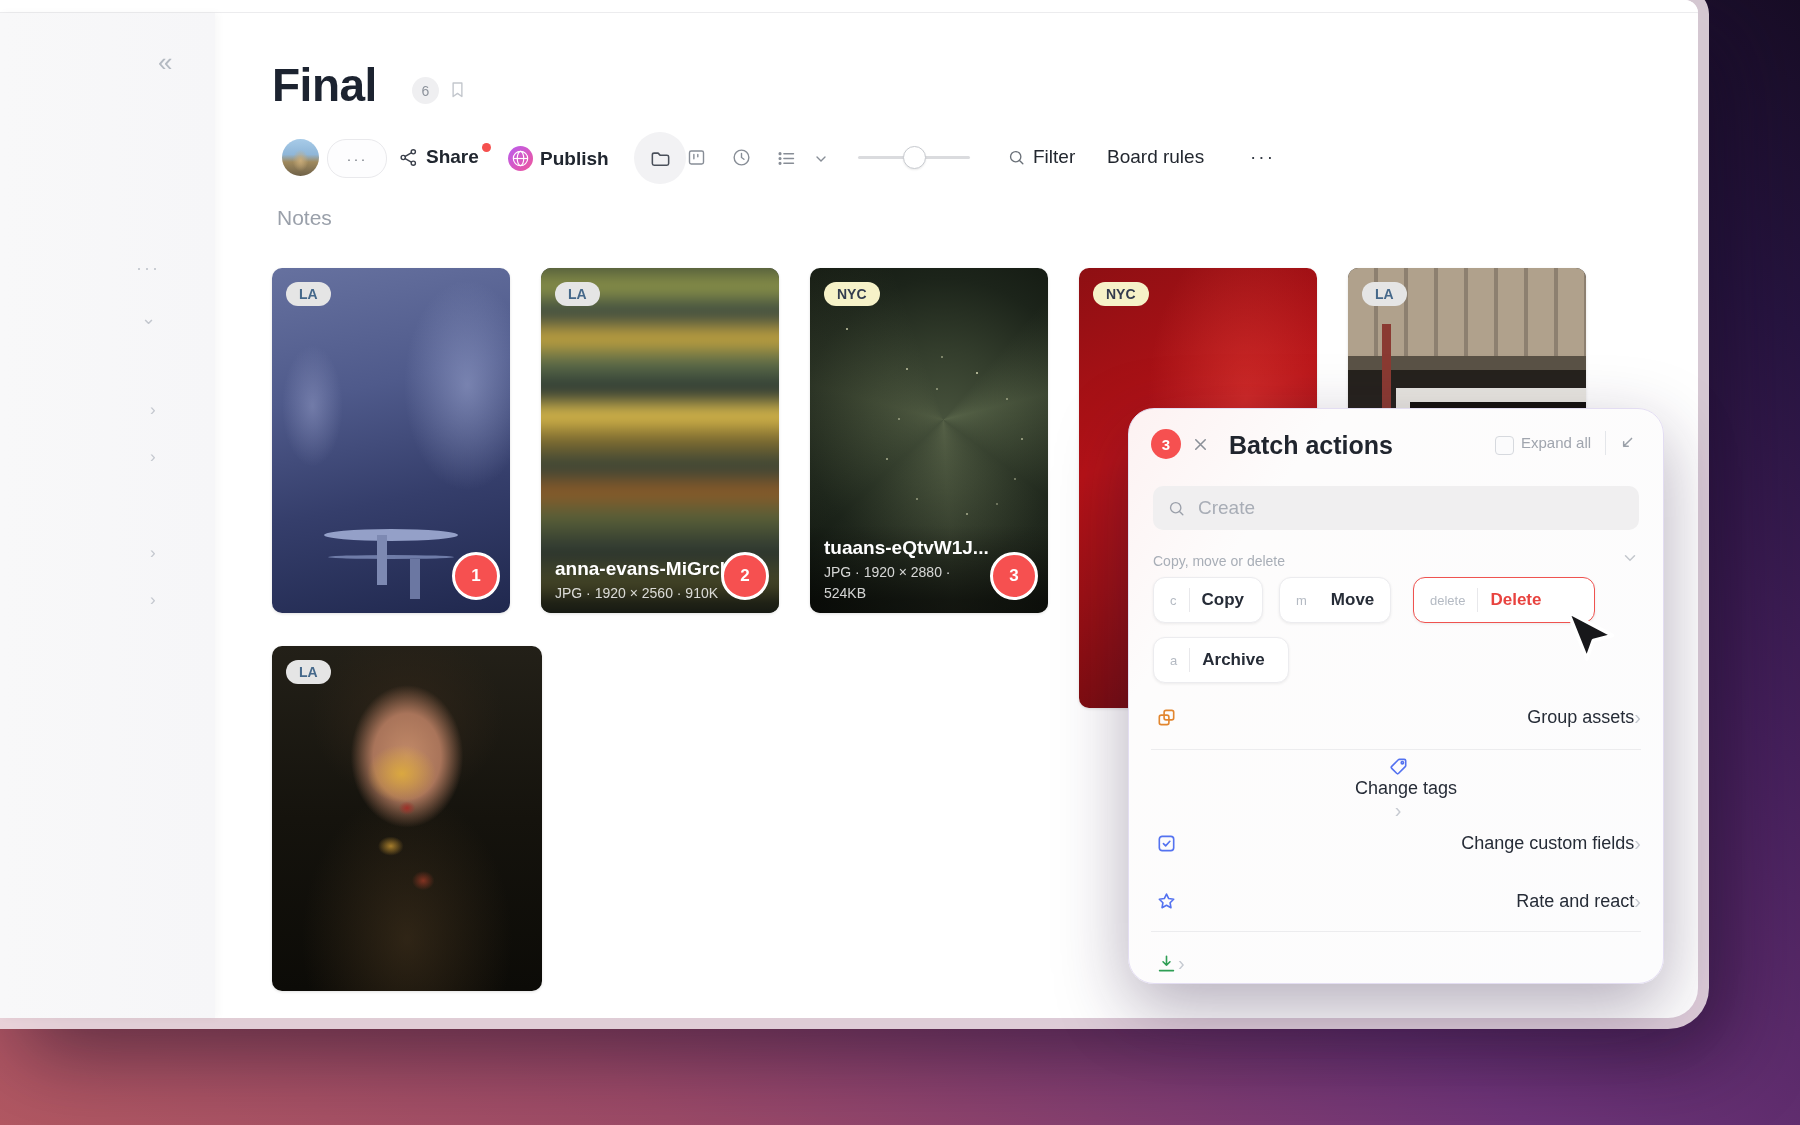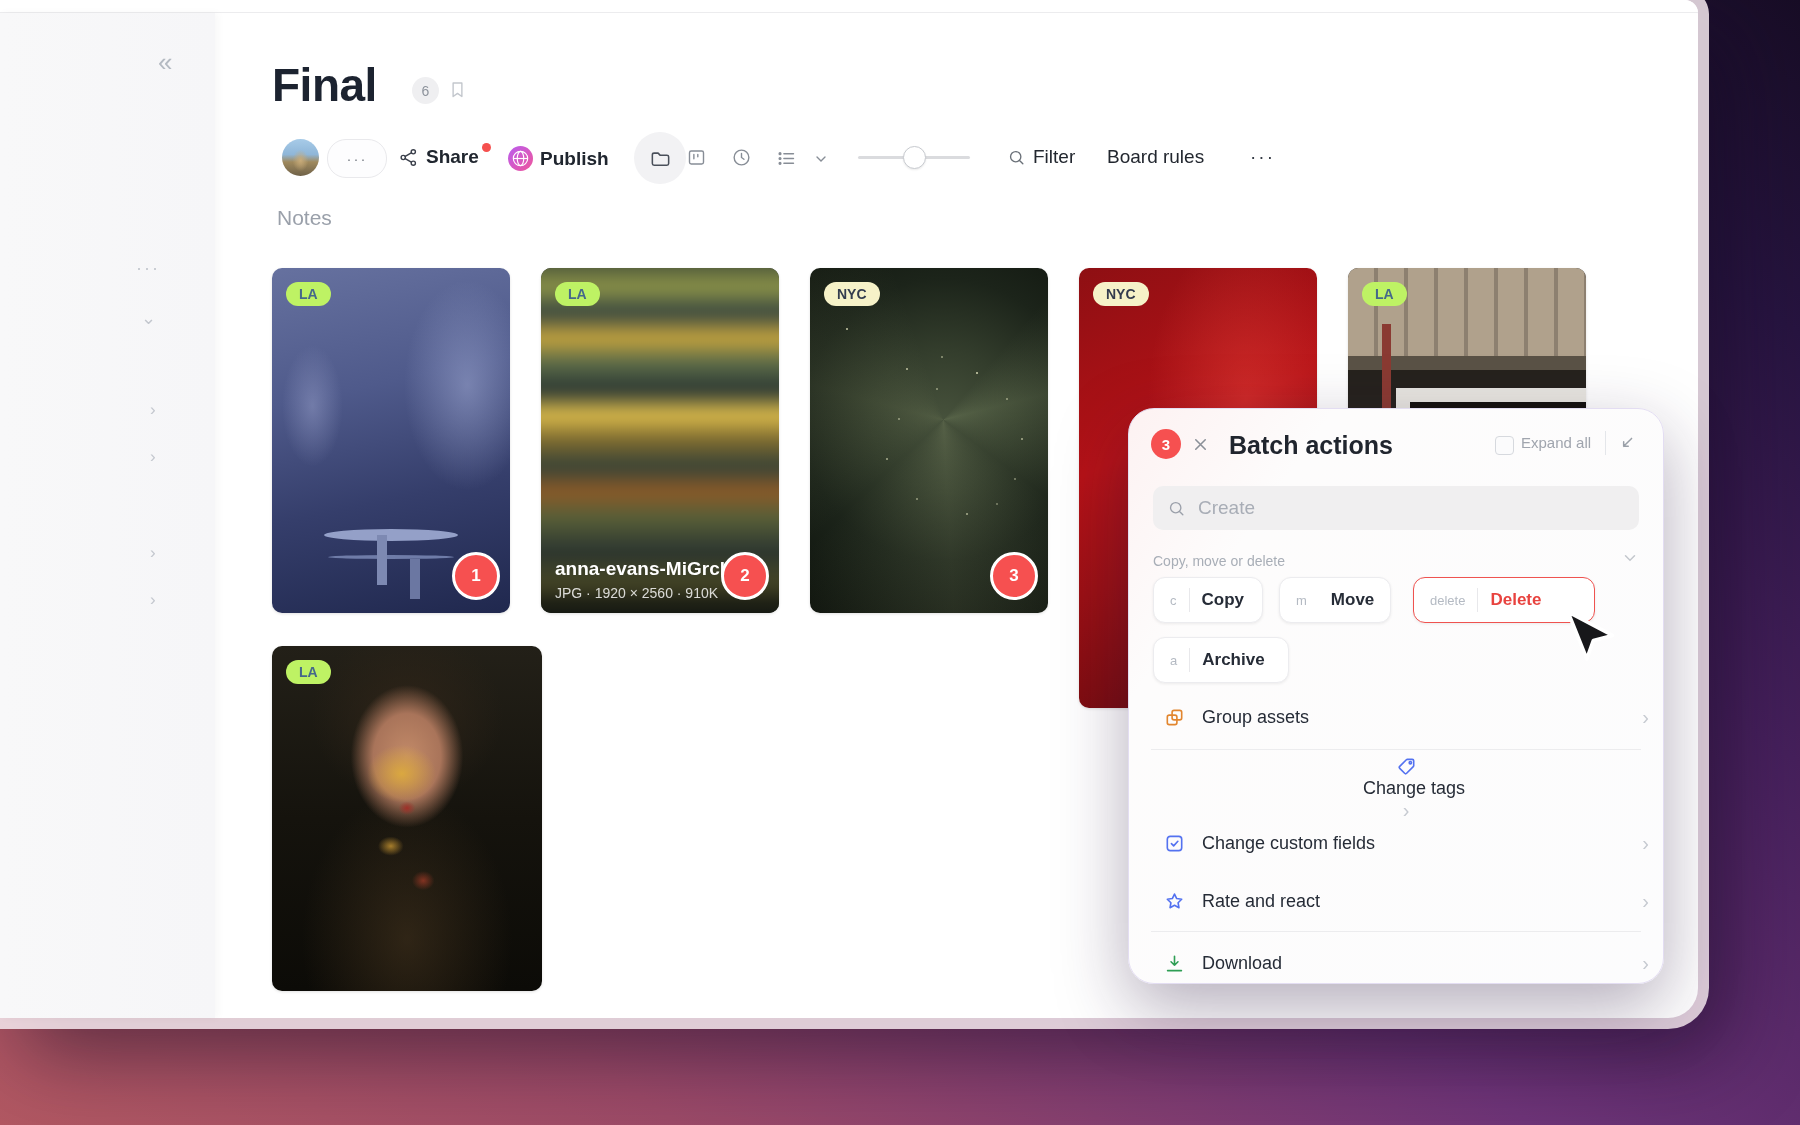--- a/index.html
+++ b/index.html
@@ -90,21 +90,21 @@
   .art-6{background:
     radial-gradient(10px 8px at 50% 47%,#a03028 0%,rgba(160,48,40,0) 85%),
     radial-gradient(48px 40px at 48% 37%,rgba(222,172,60,.9),rgba(222,172,60,0) 72%),
     radial-gradient(16px 12px at 44% 58%,rgba(200,150,50,.8),rgba(200,150,50,0) 80%),
     radial-gradient(14px 12px at 56% 68%,rgba(170,60,40,.7),rgba(170,60,40,0) 80%),
     radial-gradient(75px 95px at 50% 32%,#c28a68 0%,#a9745a 45%,rgba(90,60,40,0) 75%),
     radial-gradient(120px 110px at 50% 20%,#2e2418 0%,rgba(20,16,10,0) 80%),
     radial-gradient(150px 210px at 50% 85%,rgba(80,60,35,.5),rgba(0,0,0,0) 70%),
     linear-gradient(180deg,#232018 0%,#15130d 50%,#0c0b07 100%);}
   .tag{position:absolute;left:14px;top:14px;padding:4px 13px;border-radius:999px;font-size:14px;font-weight:700;}
-  .tag-la{background:#bef264;color:#45688a;}
+  .tag-la{background:#e5e5e5;color:#45688a;}
   .tag-nyc{background:#f6f2c8;color:#333c4e;}
   .card-meta{position:absolute;left:0;right:0;bottom:0;padding:12px 14px 12px;
     background:linear-gradient(180deg,rgba(0,0,0,0) 0%,rgba(0,0,0,.55) 85%);color:#fff;}
   .card-title{font-size:19px;font-weight:600;white-space:nowrap;overflow:hidden;}
   .card-sub{font-size:14px;color:rgba(255,255,255,.82);margin-top:5px;white-space:nowrap;overflow:hidden;}
   .num-badge{position:absolute;right:10px;bottom:13px;width:42px;height:42px;border-radius:50%;
     background:#f65050;border:3px solid #fff;color:#fff;font-size:17px;font-weight:700;
     display:flex;align-items:center;justify-content:center;z-index:2;}
   
   .panel{position:absolute;left:1128px;top:408px;width:534px;height:574px;border-radius:26px;
@@ -128,21 +128,21 @@
   .abtn{position:absolute;height:46px;border-radius:12px;background:#fff;border:1px solid #ececef;
     box-shadow:0 1px 3px rgba(0,0,0,.07);display:flex;align-items:center;padding:0 16px;box-sizing:border-box;gap:12px;}
   .abtn .key{font-size:13px;color:#b4bac3;}
   .abtn .kdiv{width:1px;height:24px;background:#e8e8eb;}
   .abtn .lbl{font-size:17px;font-weight:700;color:#262c37;}
   .abtn-copy{left:24px;top:168px;width:110px;}
   .abtn-move{left:150px;top:168px;width:112px;}
   .abtn-delete{left:284px;top:168px;width:182px;border:1.5px solid #ef5350;}
   .abtn-delete .lbl{color:#e8433f;}
   .abtn-archive{left:24px;top:228px;width:136px;}
-  .mrow{position:absolute;left:8px;width:100%;height:52px;display:flex;align-items:center;padding:0 22px 0 26px;box-sizing:border-box;}
+  .mrow{position:absolute;left:0;width:100%;height:52px;display:flex;align-items:center;padding:0 22px 0 26px;box-sizing:border-box;text-align:right;}
   .mrow .micon{width:23px;height:23px;flex:0 0 auto;}
   .mrow .mlbl{margin-left:16px;font-size:18px;font-weight:500;color:#262c37;flex:1;}
   .mrow .mchev{color:#c6cad1;font-size:20px;}
   .m-ga{top:282px;} .m-ct{top:346px;flex-direction:column;} .m-cf{top:408px;} .m-rr{top:466px;} .m-dl{top:528px;}
   .mdiv{position:absolute;left:22px;right:22px;height:1px;background:#ececee;}
   .mdiv1{top:340px;} .mdiv2{top:522px;}
   .ic-orange{color:#e2862f;} .ic-blue{color:#5472f0;} .ic-green{color:#2f9e55;}
   .cursor{position:absolute;left:1562px;top:608px;z-index:10;}
 </style>
 </head>
@@ -268,20 +268,25 @@
       <div class="card-title">anna-evans-MiGrch</div>
       <div class="card-sub">JPG · 1920 × 2560 · 910K</div>
     </div>
     <div class="num-badge">2</div>
   </div>
 
   <div class="card c3">
     <div class="art art-3"></div>
     <div class="specks" style="left:36px;top:60px;"></div>
     <span class="tag tag-nyc">NYC</span>
+    <div class="card-meta">
+      <div class="card-title">tuaans-eQtvW1J...</div>
+      <div class="card-sub">JPG · 1920 × 2880 ·</div>
+      <div class="card-sub">524KB</div>
+    </div>
     <div class="num-badge">3</div>
   </div>
 
   <div class="card c4">
     <div class="art art-4"></div>
     <span class="tag tag-nyc">NYC</span>
   </div>
 
   <div class="card c5">
     <div class="art art-5"></div>
@@ -392,21 +397,20 @@
       <span class="mlbl">Rate and react</span>
       <span class="mchev">›</span>
     </div>
     <div class="mdiv mdiv2"></div>
     <div class="mrow m-dl">
       <span class="ic micon ic-green">
         <svg viewBox="0 0 24 24" width="23" height="23" fill="none" stroke="currentColor" stroke-width="1.7" stroke-linecap="round" stroke-linejoin="round">
             <path d="M12 4.5v9.3m0 0l-3.6-3.6M12 13.8l3.6-3.6M4.8 19.5h14.4"></path>
           </svg>
       </span>
-      <span class="mlbl">Download</span>
       <span class="mchev">›</span>
     </div>
   </div>
 
   <div class="cursor">
     <svg viewBox="0 0 28 30" width="56" height="60">
         <path d="M3 2l9.4 23.4 3.3-9.2 9.6-2.5z" fill="#17171a" stroke="#fff" stroke-width="1.8" stroke-linejoin="round"></path>
       </svg>
   </div>
 </div>

